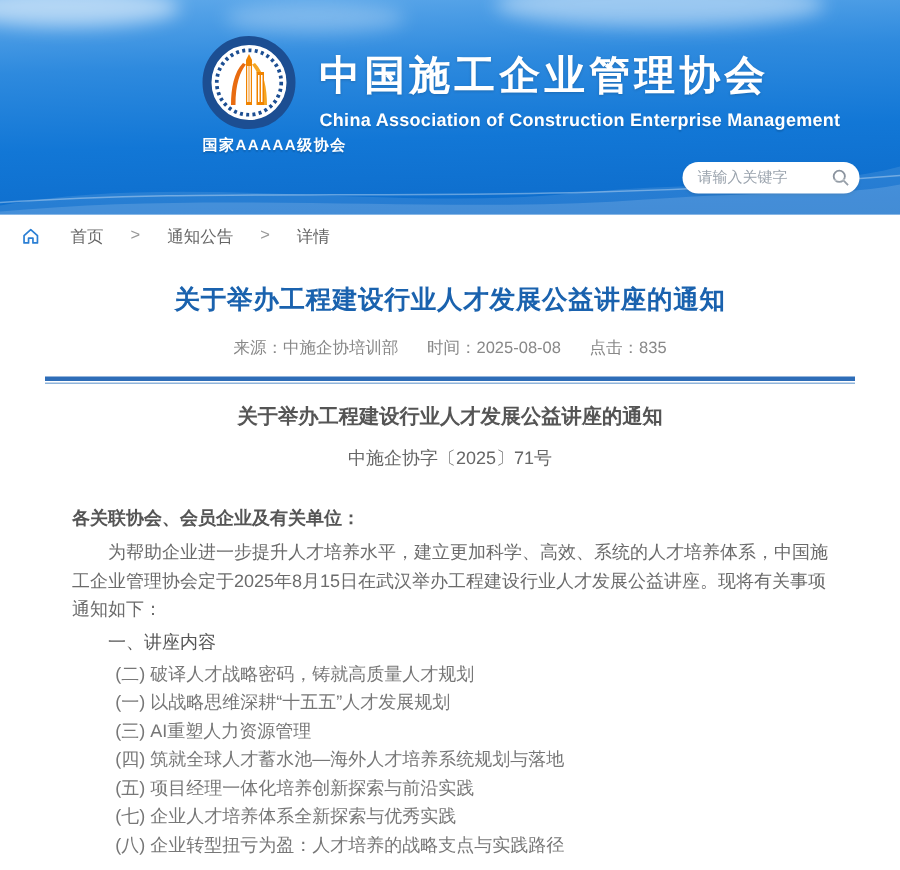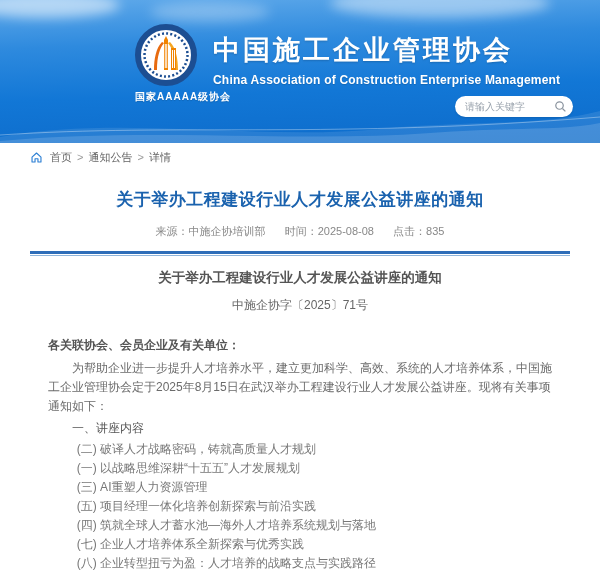--- a/index.html
+++ b/index.html
@@ -33,36 +33,36 @@
   .brand-text { margin-left:14px; padding-top:8px; }
   .org-cn {
     color:#ffffff; font-size:27px; font-weight:bold; letter-spacing:3px;
     white-space:nowrap; text-shadow:0 1px 2px rgba(0,0,0,.18);
   }
   .org-en {
     color:#ffffff; font-size:12px; font-weight:bold; margin-top:5px;
     white-space:nowrap; letter-spacing:.2px; text-shadow:0 1px 1px rgba(0,0,0,.15);
   }
   .search-box {
-    position:absolute; right:27px; top:96px;
+    position:absolute; right:27px; top:108px;
     width:118px; height:21px; background:#ffffff; border-radius:11px;
     display:flex; align-items:center; padding:0 6px 0 10px;
     box-shadow:0 1px 2px rgba(0,0,0,.12);
   }
   .search-box input {
     border:none; outline:none; flex:1; font-size:10px; color:#555;
     background:transparent; min-width:0;
     font-family:"Liberation Sans","DejaVu Sans",sans-serif;
   }
   .search-box input::placeholder { color:#9aa3ad; }
   .search-icon { width:13px; height:13px; flex:0 0 auto; cursor:pointer; }
   
   .breadcrumb {
-    height:28px; display:flex; align-items:center; gap:5px;
-    padding-left:30px; font-size:11px; color:#666; background:#ffffff;
+    height:28px; display:flex; align-items:center; gap:18px;
+    padding-left:14px; font-size:11px; color:#666; background:#ffffff;
   }
   .breadcrumb a { color:#666; text-decoration:none; cursor:pointer; }
   .crumb-sep { color:#999; }
   .home-icon { width:13px; height:13px; margin-right:2px; }
   
   .article { padding:0 30px; }
   .article-title {
     text-align:center; color:#1a62ae; font-size:17px; font-weight:bold;
     margin-top:17px; letter-spacing:.5px;
   }
@@ -168,21 +168,21 @@
     <div class="doc-number">中施企协字〔2025〕71号</div>
 
     <div class="doc-body">
       <p class="salutation">各关联协会、会员企业及有关单位：</p>
       <p class="intro">为帮助企业进一步提升人才培养水平，建立更加科学、高效、系统的人才培养体系，中国施工企业管理协会定于2025年8月15日在武汉举办工程建设行业人才发展公益讲座。现将有关事项通知如下：</p>
       <p class="section-heading">一、讲座内容</p>
       <div class="lecture-items">
         <p>(二) 破译人才战略密码，铸就高质量人才规划</p>
         <p>(一) 以战略思维深耕“十五五”人才发展规划</p>
         <p>(三) AI重塑人力资源管理</p>
+        <p>(四) 筑就全球人才蓄水池—海外人才培养系统规划与落地</p>
         <p>(五) 项目经理一体化培养创新探索与前沿实践</p>
-        <p>(四) 筑就全球人才蓄水池—海外人才培养系统规划与落地</p>
         <p>(七) 企业人才培养体系全新探索与优秀实践</p>
         <p>(八) 企业转型扭亏为盈：人才培养的战略支点与实践路径</p>
 
       </div>
     </div>
   </div>
 </main>
 
 </body></html>

